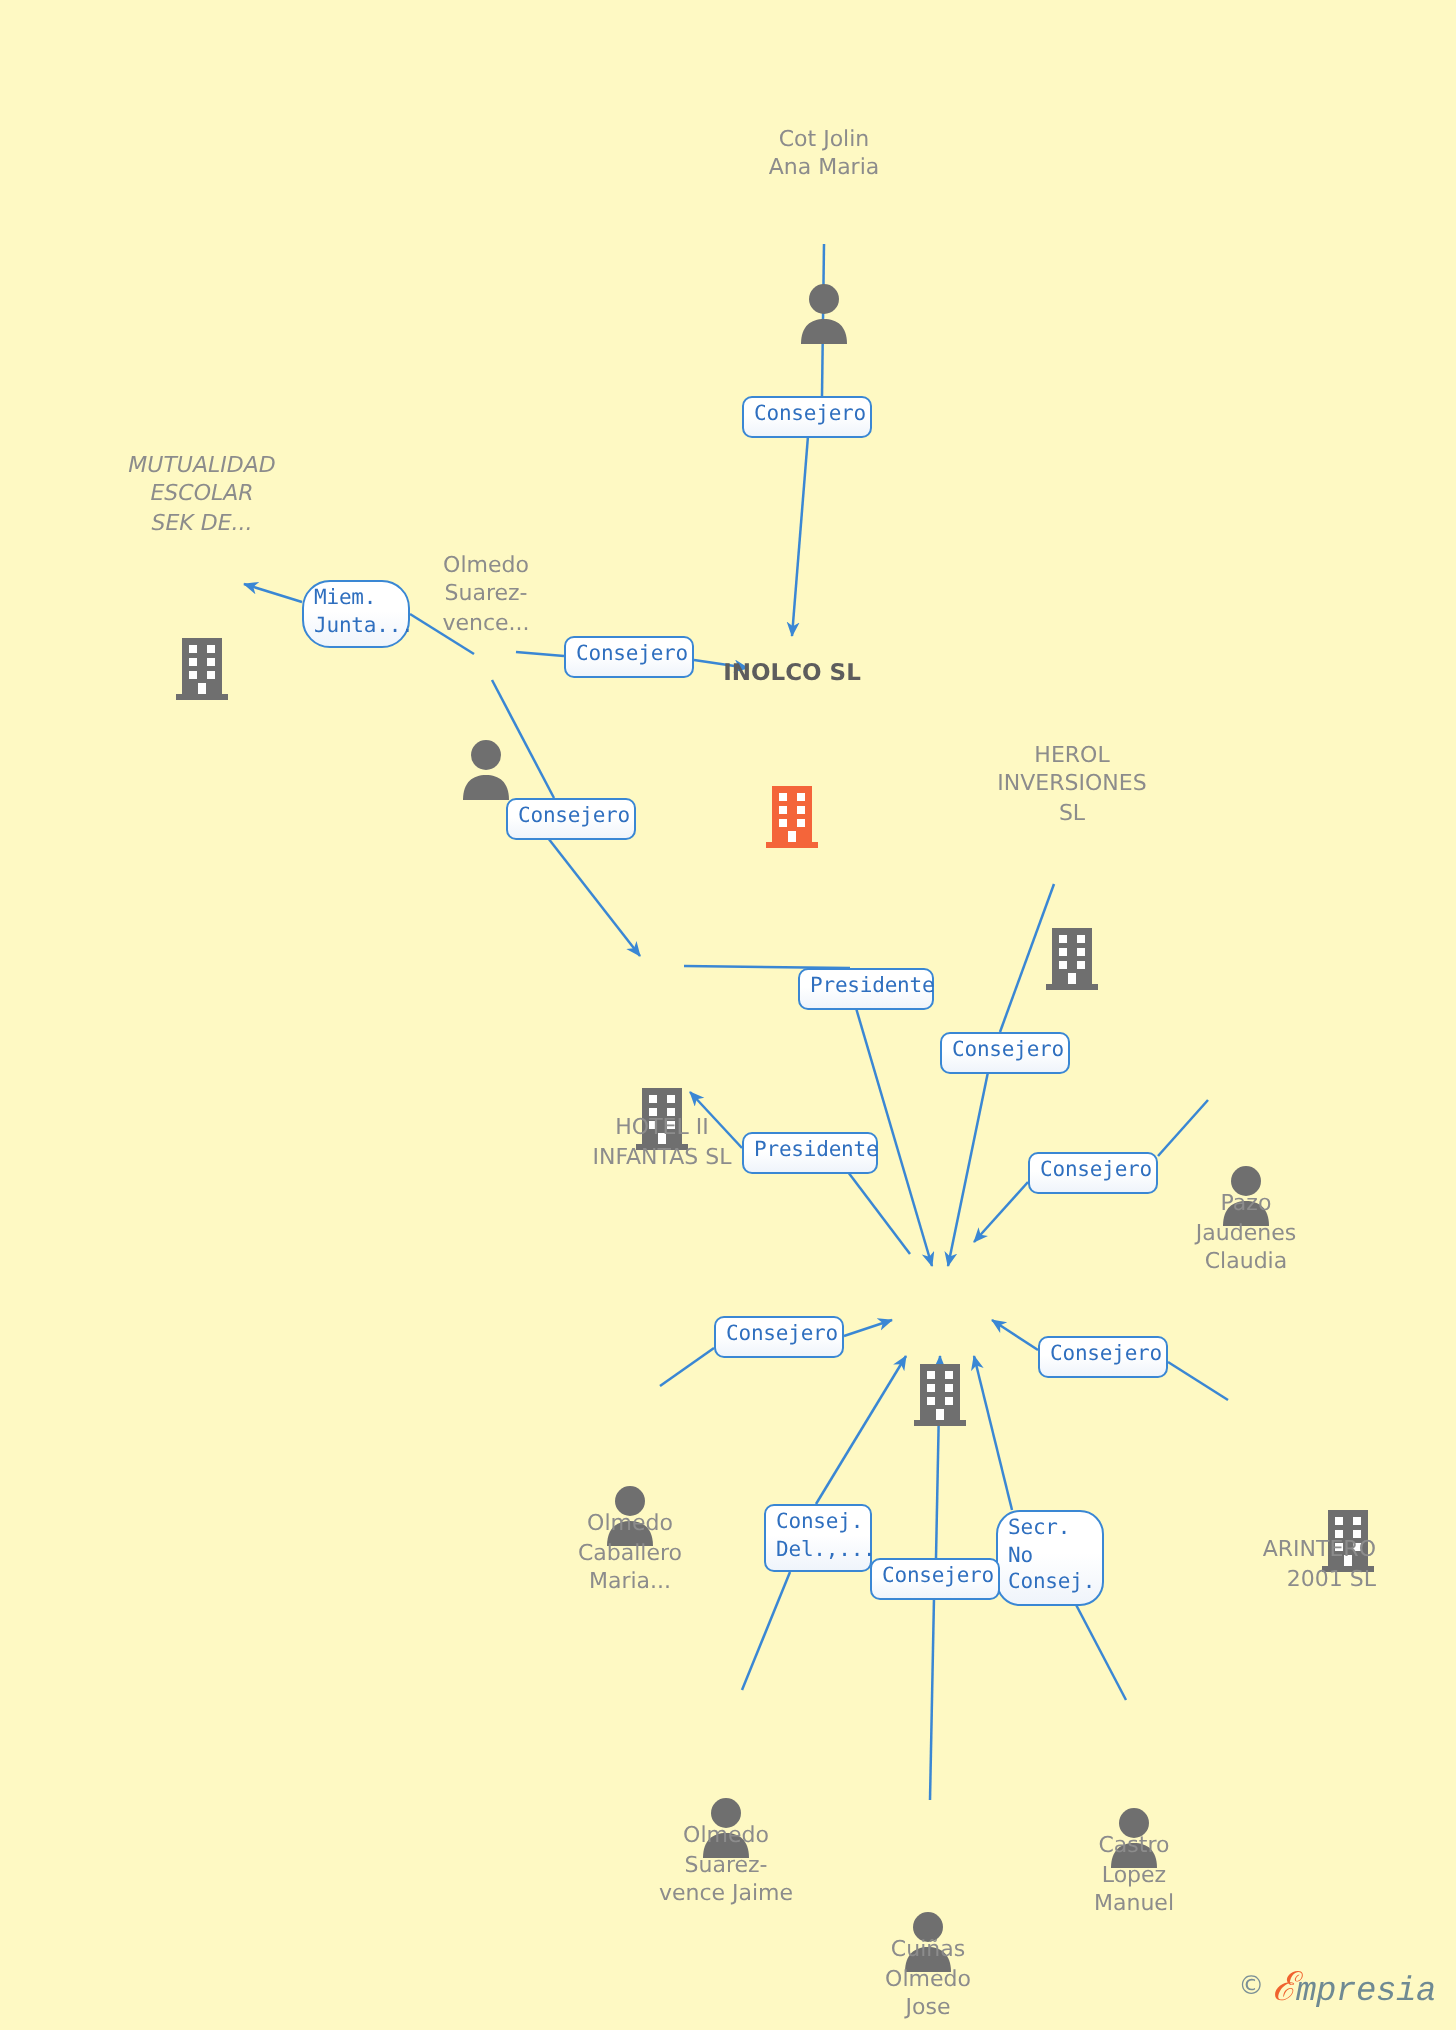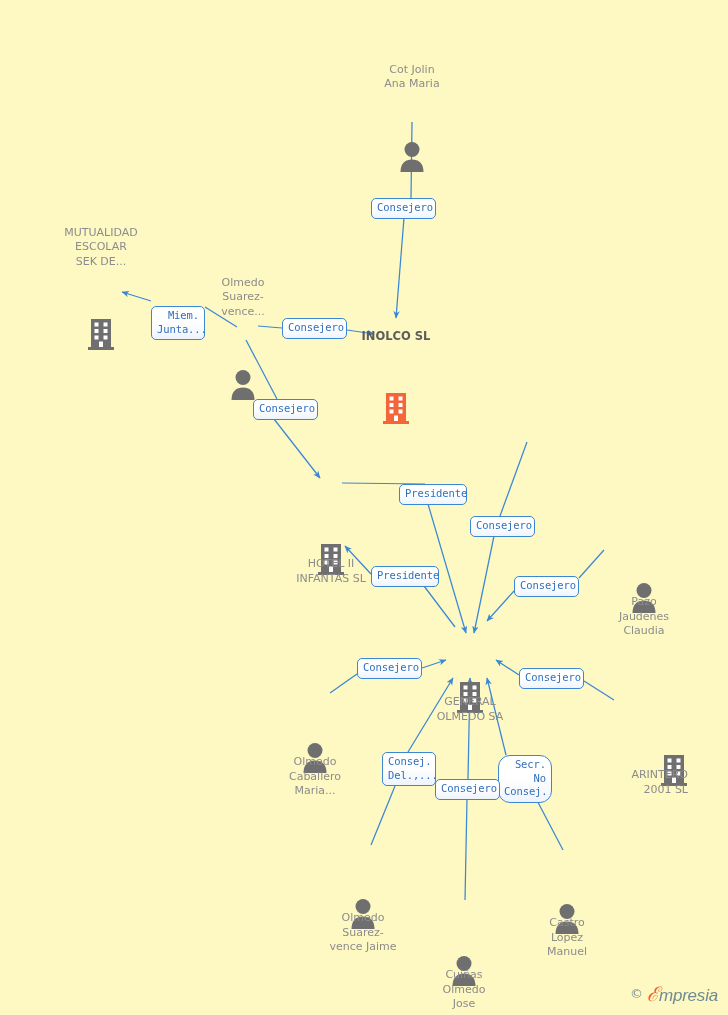--- a/index.html
+++ b/index.html
@@ -48,41 +48,41 @@
   }
   .edge-label {
     position: absolute;
     box-sizing: border-box;
     border: 1px solid #3a87d4;
     border-radius: 5px;
     background: linear-gradient(to bottom, #ffffff 0%, #ffffff 45%, #eff4fb 100%);
     color: #2f6fbf;
     font-size: 10.5px;
     line-height: 13.5px;
-    text-align: right;
+    text-align: left;
     padding: 2px 5px 3px 5px;
     white-space: pre-line;
     font-family: "DejaVu Sans Mono", monospace;
     letter-spacing: -0.1px;
   }
   .watermark {
     position: absolute;
     right: 10px;
     bottom: 8px;
     display: flex;
     align-items: center;
     gap: 4px;
     font-size: 16px;
   }
   .watermark .copy {
     color: #7a8f96;
     font-size: 13px;
   }
   .watermark .brand {
-    font-family: Liberation Sans, sans-serif;
+    font-family: Liberation Mono, monospace;
     font-style: italic;
     font-size: 17px;
     color: #6f8a93;
     letter-spacing: -0.2px;
   }
   .watermark .brand .cap { color: #f0622e; font-size: 20px; }
 </style>
 </head>
 <body>
 
@@ -141,21 +141,21 @@
     <span class="node-caption">Cot Jolin
 Ana Maria</span>
     <span class="icon-wrap">
       <svg width="30" height="32" viewBox="0 0 30 32" aria-hidden="true">
         <circle cx="15" cy="9.5" r="7.5" fill="#6f6f6f"></circle>
         <path d="M3.5,32 C3.5,23 8.5,19.5 15,19.5 C21.5,19.5 26.5,23 26.5,32 Z" fill="#6f6f6f"></path>
       </svg>
     </span>
   </div>
 
-  <div class="node label-above" style="left:101px; top:211px;">
+  <div class="node label-above" style="left:101px; top:211px;font-style:italic;">
     <span class="node-caption">MUTUALIDAD
 ESCOLAR
 SEK DE...</span>
     <span class="icon-wrap">
       <svg width="28" height="33" viewBox="0 0 28 33" aria-hidden="true">
         <rect x="4" y="1" width="20" height="28" fill="#6f6f6f"></rect>
         <rect x="1" y="29" width="26" height="3" fill="#6f6f6f"></rect>
         <g fill="#ffffff">
           <rect x="7.5" y="4.5" width="4" height="4"></rect>
             <rect x="16.5" y="4.5" width="4" height="4"></rect>
@@ -193,20 +193,40 @@
           <rect x="7.5" y="11" width="4" height="4"></rect>
             <rect x="16.5" y="11" width="4" height="4"></rect>
           <rect x="7.5" y="17.5" width="4" height="4"></rect>
             <rect x="16.5" y="17.5" width="4" height="4"></rect>
           <rect x="12" y="23.5" width="4" height="5.5"></rect>
         </g>
       </svg>
     </span>
   </div>
 
+  <div class="node label-above" style="left:536px; top:356px;">
+    <span class="node-caption">HEROL
+INVERSIONES
+SL</span>
+    <span class="icon-wrap">
+      <svg width="28" height="33" viewBox="0 0 28 33" aria-hidden="true">
+        <rect x="4" y="1" width="20" height="28" fill="#6f6f6f"></rect>
+        <rect x="1" y="29" width="26" height="3" fill="#6f6f6f"></rect>
+        <g fill="#ffffff">
+          <rect x="7.5" y="4.5" width="4" height="4"></rect>
+            <rect x="16.5" y="4.5" width="4" height="4"></rect>
+          <rect x="7.5" y="11" width="4" height="4"></rect>
+            <rect x="16.5" y="11" width="4" height="4"></rect>
+          <rect x="7.5" y="17.5" width="4" height="4"></rect>
+            <rect x="16.5" y="17.5" width="4" height="4"></rect>
+          <rect x="12" y="23.5" width="4" height="5.5"></rect>
+        </g>
+      </svg>
+    </span>
+  </div>
 
   <div class="node" style="left:331px; top:494px;">
     <span class="icon-wrap">
       <svg width="28" height="33" viewBox="0 0 28 33" aria-hidden="true">
         <rect x="4" y="1" width="20" height="28" fill="#6f6f6f"></rect>
         <rect x="1" y="29" width="26" height="3" fill="#6f6f6f"></rect>
         <g fill="#ffffff">
           <rect x="7.5" y="4.5" width="4" height="4"></rect>
             <rect x="16.5" y="4.5" width="4" height="4"></rect>
           <rect x="7.5" y="11" width="4" height="4"></rect>
@@ -214,21 +234,21 @@
           <rect x="7.5" y="17.5" width="4" height="4"></rect>
             <rect x="16.5" y="17.5" width="4" height="4"></rect>
           <rect x="12" y="23.5" width="4" height="5.5"></rect>
         </g>
       </svg>
     </span>
     <span class="node-caption">HOTEL II
 INFANTAS SL</span>
   </div>
 
-  <div class="node" style="left:644px; top:532px;">
+  <div class="node" style="left:623px; top:532px;">
     <span class="icon-wrap">
       <svg width="30" height="32" viewBox="0 0 30 32" aria-hidden="true">
         <circle cx="15" cy="9.5" r="7.5" fill="#6f6f6f"></circle>
         <path d="M3.5,32 C3.5,23 8.5,19.5 15,19.5 C21.5,19.5 26.5,23 26.5,32 Z" fill="#6f6f6f"></path>
       </svg>
     </span>
     <span class="node-caption">Pazo
 Jaudenes
 Claudia</span>
   </div>
@@ -242,22 +262,20 @@
           <rect x="7.5" y="4.5" width="4" height="4"></rect>
             <rect x="16.5" y="4.5" width="4" height="4"></rect>
           <rect x="7.5" y="11" width="4" height="4"></rect>
             <rect x="16.5" y="11" width="4" height="4"></rect>
           <rect x="7.5" y="17.5" width="4" height="4"></rect>
             <rect x="16.5" y="17.5" width="4" height="4"></rect>
           <rect x="12" y="23.5" width="4" height="5.5"></rect>
         </g>
       </svg>
     </span>
-    <span class="node-caption">GENERAL
-OLMEDO SA</span>
   </div>
 
   <div class="node" style="left:315px; top:692px;">
     <span class="icon-wrap">
       <svg width="30" height="32" viewBox="0 0 30 32" aria-hidden="true">
         <circle cx="15" cy="9.5" r="7.5" fill="#6f6f6f"></circle>
         <path d="M3.5,32 C3.5,23 8.5,19.5 15,19.5 C21.5,19.5 26.5,23 26.5,32 Z" fill="#6f6f6f"></path>
       </svg>
     </span>
     <span class="node-caption">Olmedo
@@ -316,21 +334,21 @@
         <path d="M3.5,32 C3.5,23 8.5,19.5 15,19.5 C21.5,19.5 26.5,23 26.5,32 Z" fill="#6f6f6f"></path>
       </svg>
     </span>
     <span class="node-caption">Cuiñas
 Olmedo
 Jose</span>
   </div>
 
   <div class="edge-label" style="left:371px; top:198px; width:65px;">Consejero</div>
 
-  <div class="edge-label" style="left:151px; top:306px; width:54px;">Miem.
+  <div class="edge-label" style="left:151px; top:290px; width:54px;border-radius:14px;">Miem.
 Junta...</div>
 
   <div class="edge-label" style="left:282px; top:318px; width:65px;">Consejero</div>
 
   <div class="edge-label" style="left:253px; top:399px; width:65px;">Consejero</div>
 
   <div class="edge-label" style="left:399px; top:484px; width:68px;">Presidente</div>
 
   <div class="edge-label" style="left:470px; top:516px; width:65px;">Consejero</div>
 

